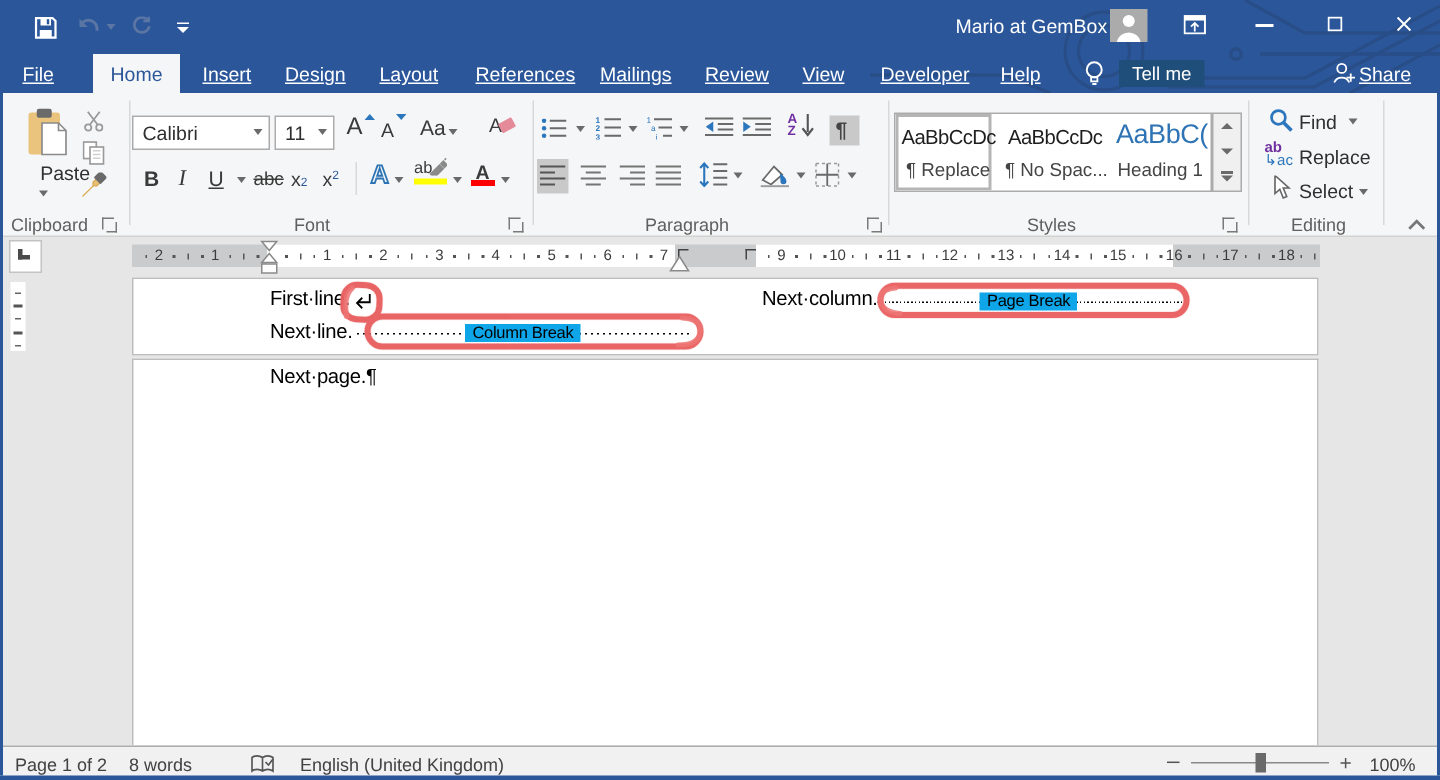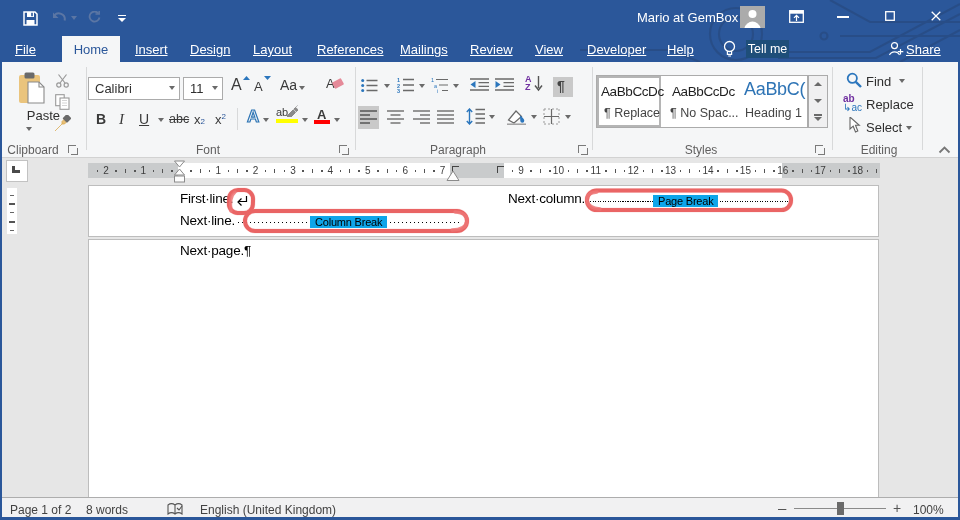--- a/index.html
+++ b/index.html
@@ -122,21 +122,21 @@
     <div class="tabtxt" style="left:400px">Mailings</div>
     <div class="tabtxt" style="left:470px">Review</div>
     <div class="tabtxt" style="left:535px">View</div>
     <div class="tabtxt" style="left:587px">Developer</div>
     <div class="tabtxt" style="left:667px">Help</div>
 
     <svg class="abs" style="left:723px;top:4px" width="13" height="18" viewBox="0 0 13 18">
       <circle cx="6.5" cy="6.5" r="5" fill="none" stroke="#fff" stroke-width="1.3"></circle>
       <path d="M4.4 11.5 h4.2 v2.8 h-4.2 z M5.2 16 h2.8" fill="none" stroke="#fff" stroke-width="1.2"></path>
     </svg>
-    <div class="abs" style="left:746px;top:4px;width:43px;height:18px;background:#1e4e79;color:#fff;font-size:12.5px;text-align:center;line-height:18px">Tell me</div>
+    <div class="abs" style="left:746px;top:4px;width:57px;height:18px;background:#1e4e79;color:#fff;font-size:12.5px;text-align:center;line-height:18px">Tell me</div>
 
     <svg class="abs" style="left:888px;top:5px" width="16" height="16" viewBox="0 0 16 16">
       <circle cx="6.5" cy="4.6" r="3" fill="none" stroke="#fff" stroke-width="1.2"></circle>
       <path d="M1.5 14 A 5.5 5.5 0 0 1 11.5 14" fill="none" stroke="#fff" stroke-width="1.2"></path>
       <path d="M12.5 8 v5.5 M9.7 10.7 h5.6" stroke="#fff" stroke-width="1.2"></path>
     </svg>
     <div class="tabtxt" style="left:906px">Share</div>
   </div>
 
   <div id="ribbon" class="abs">

